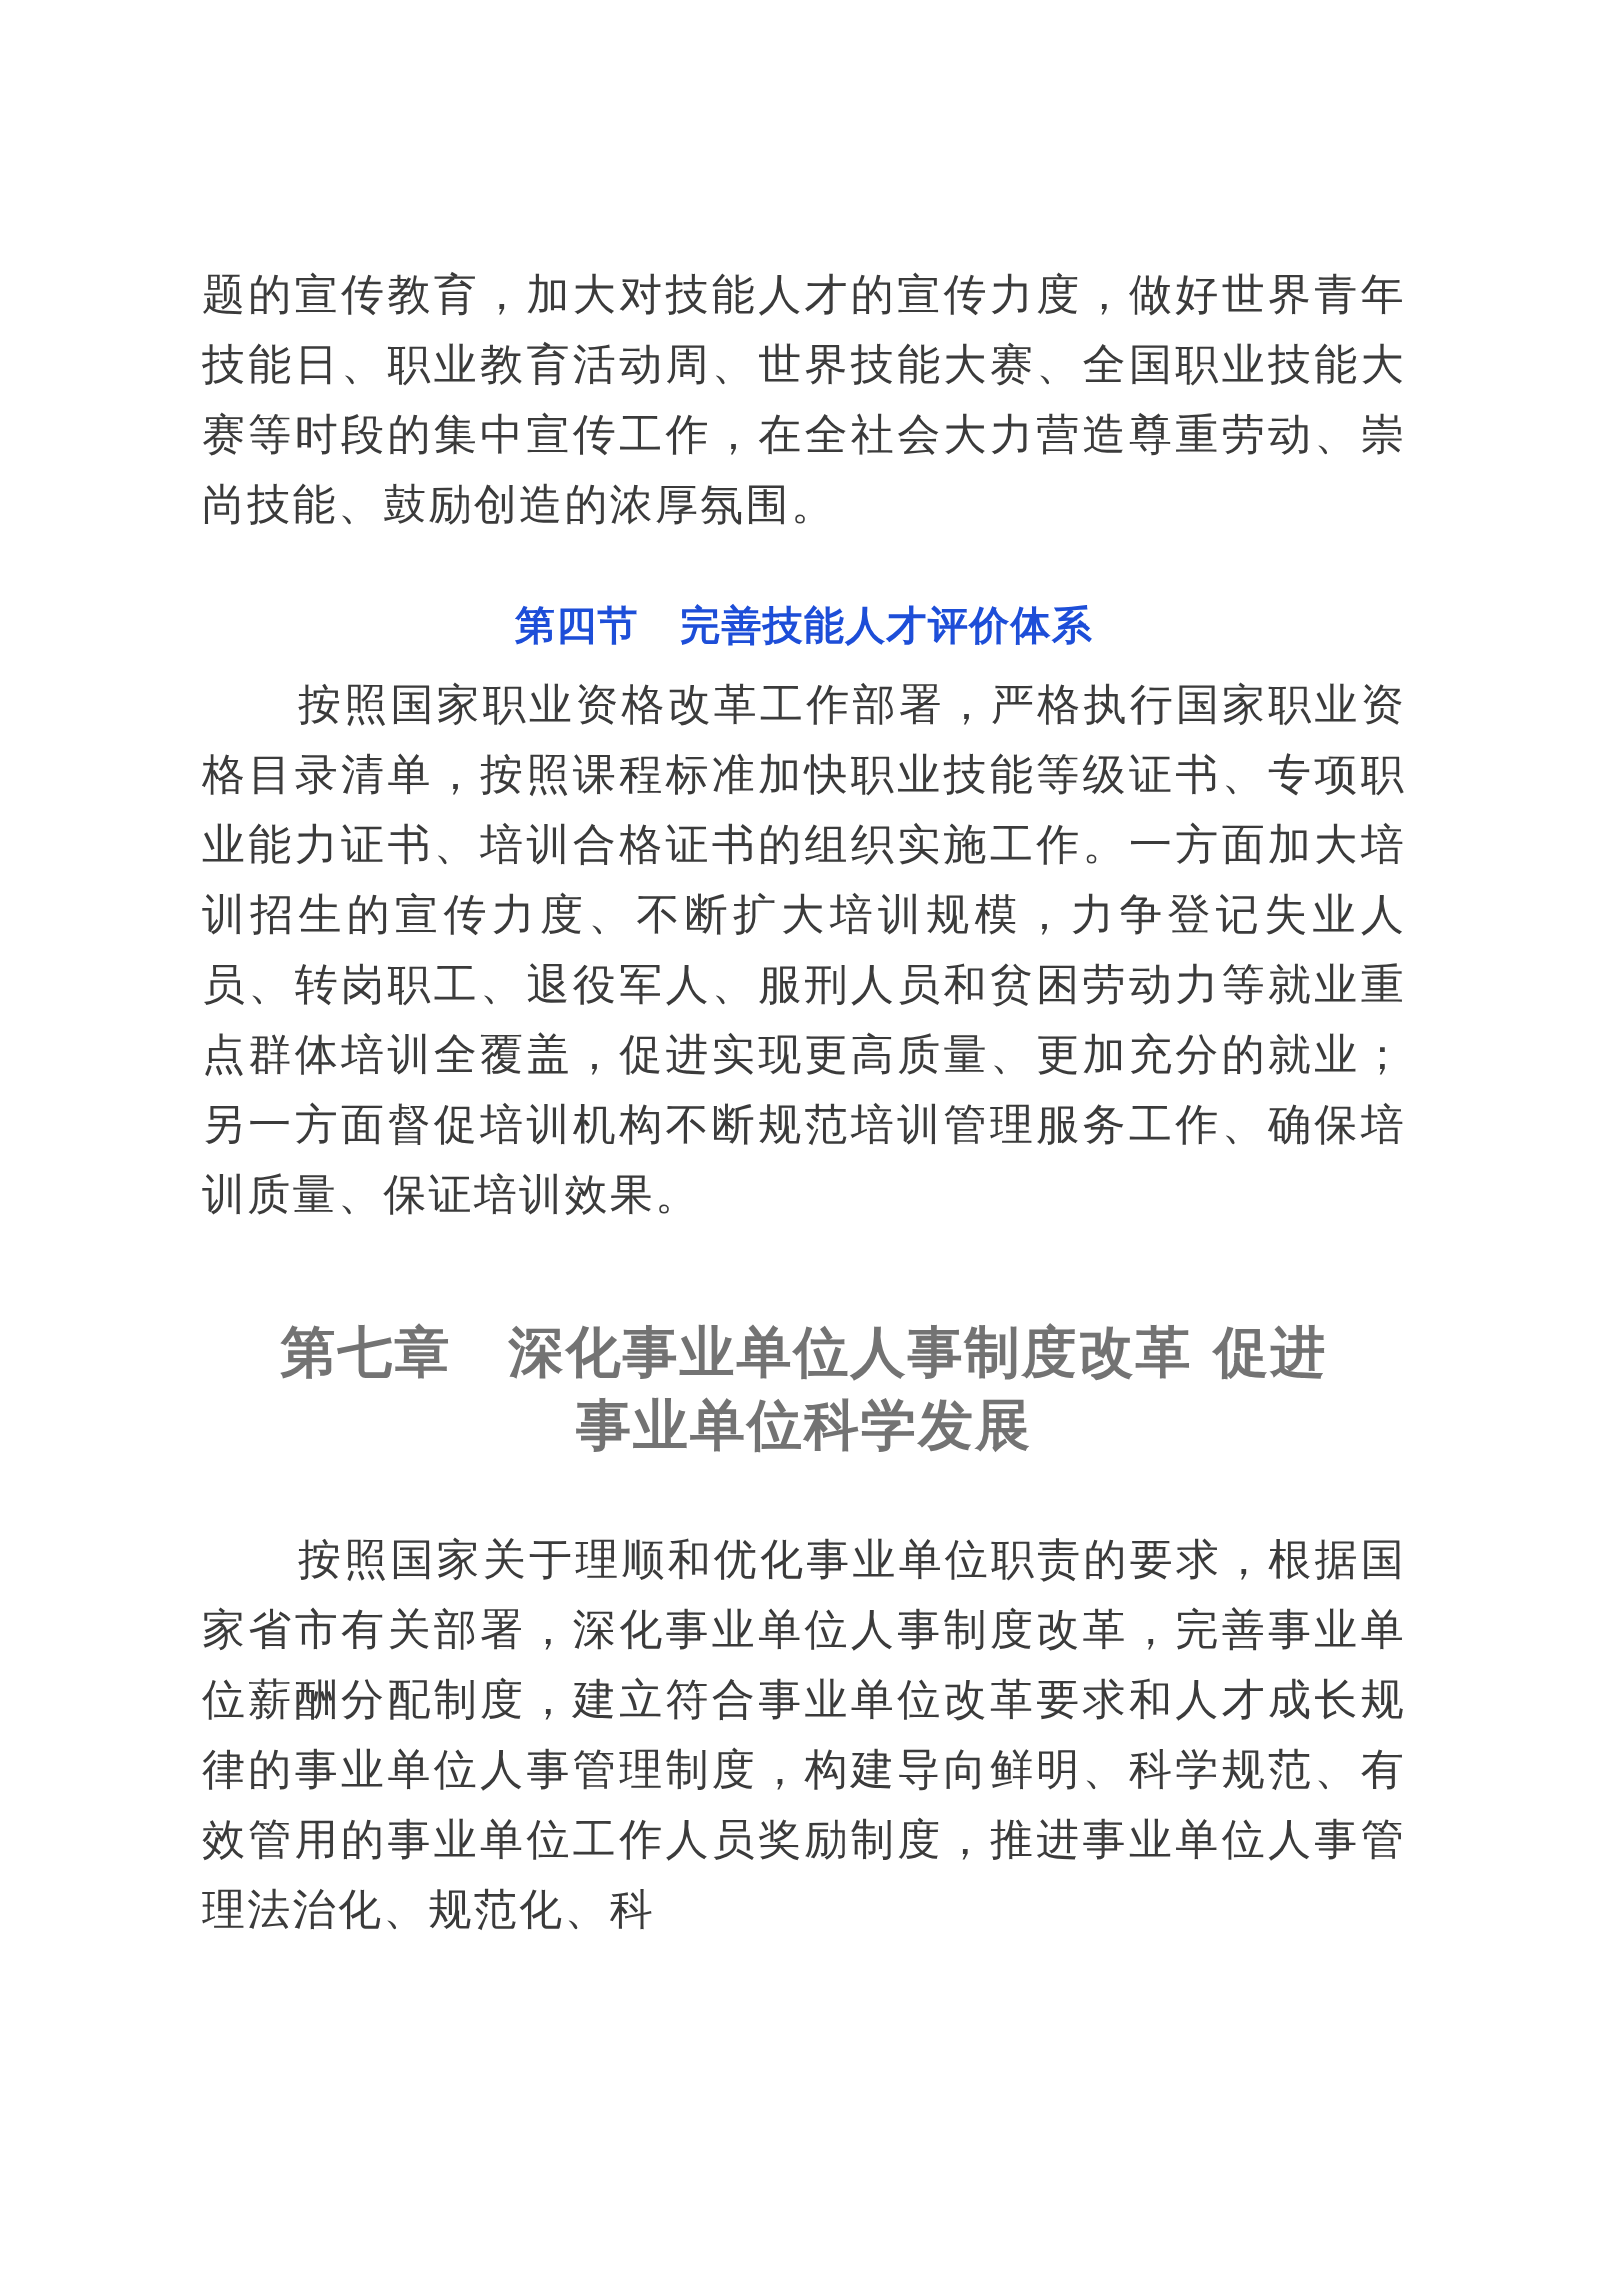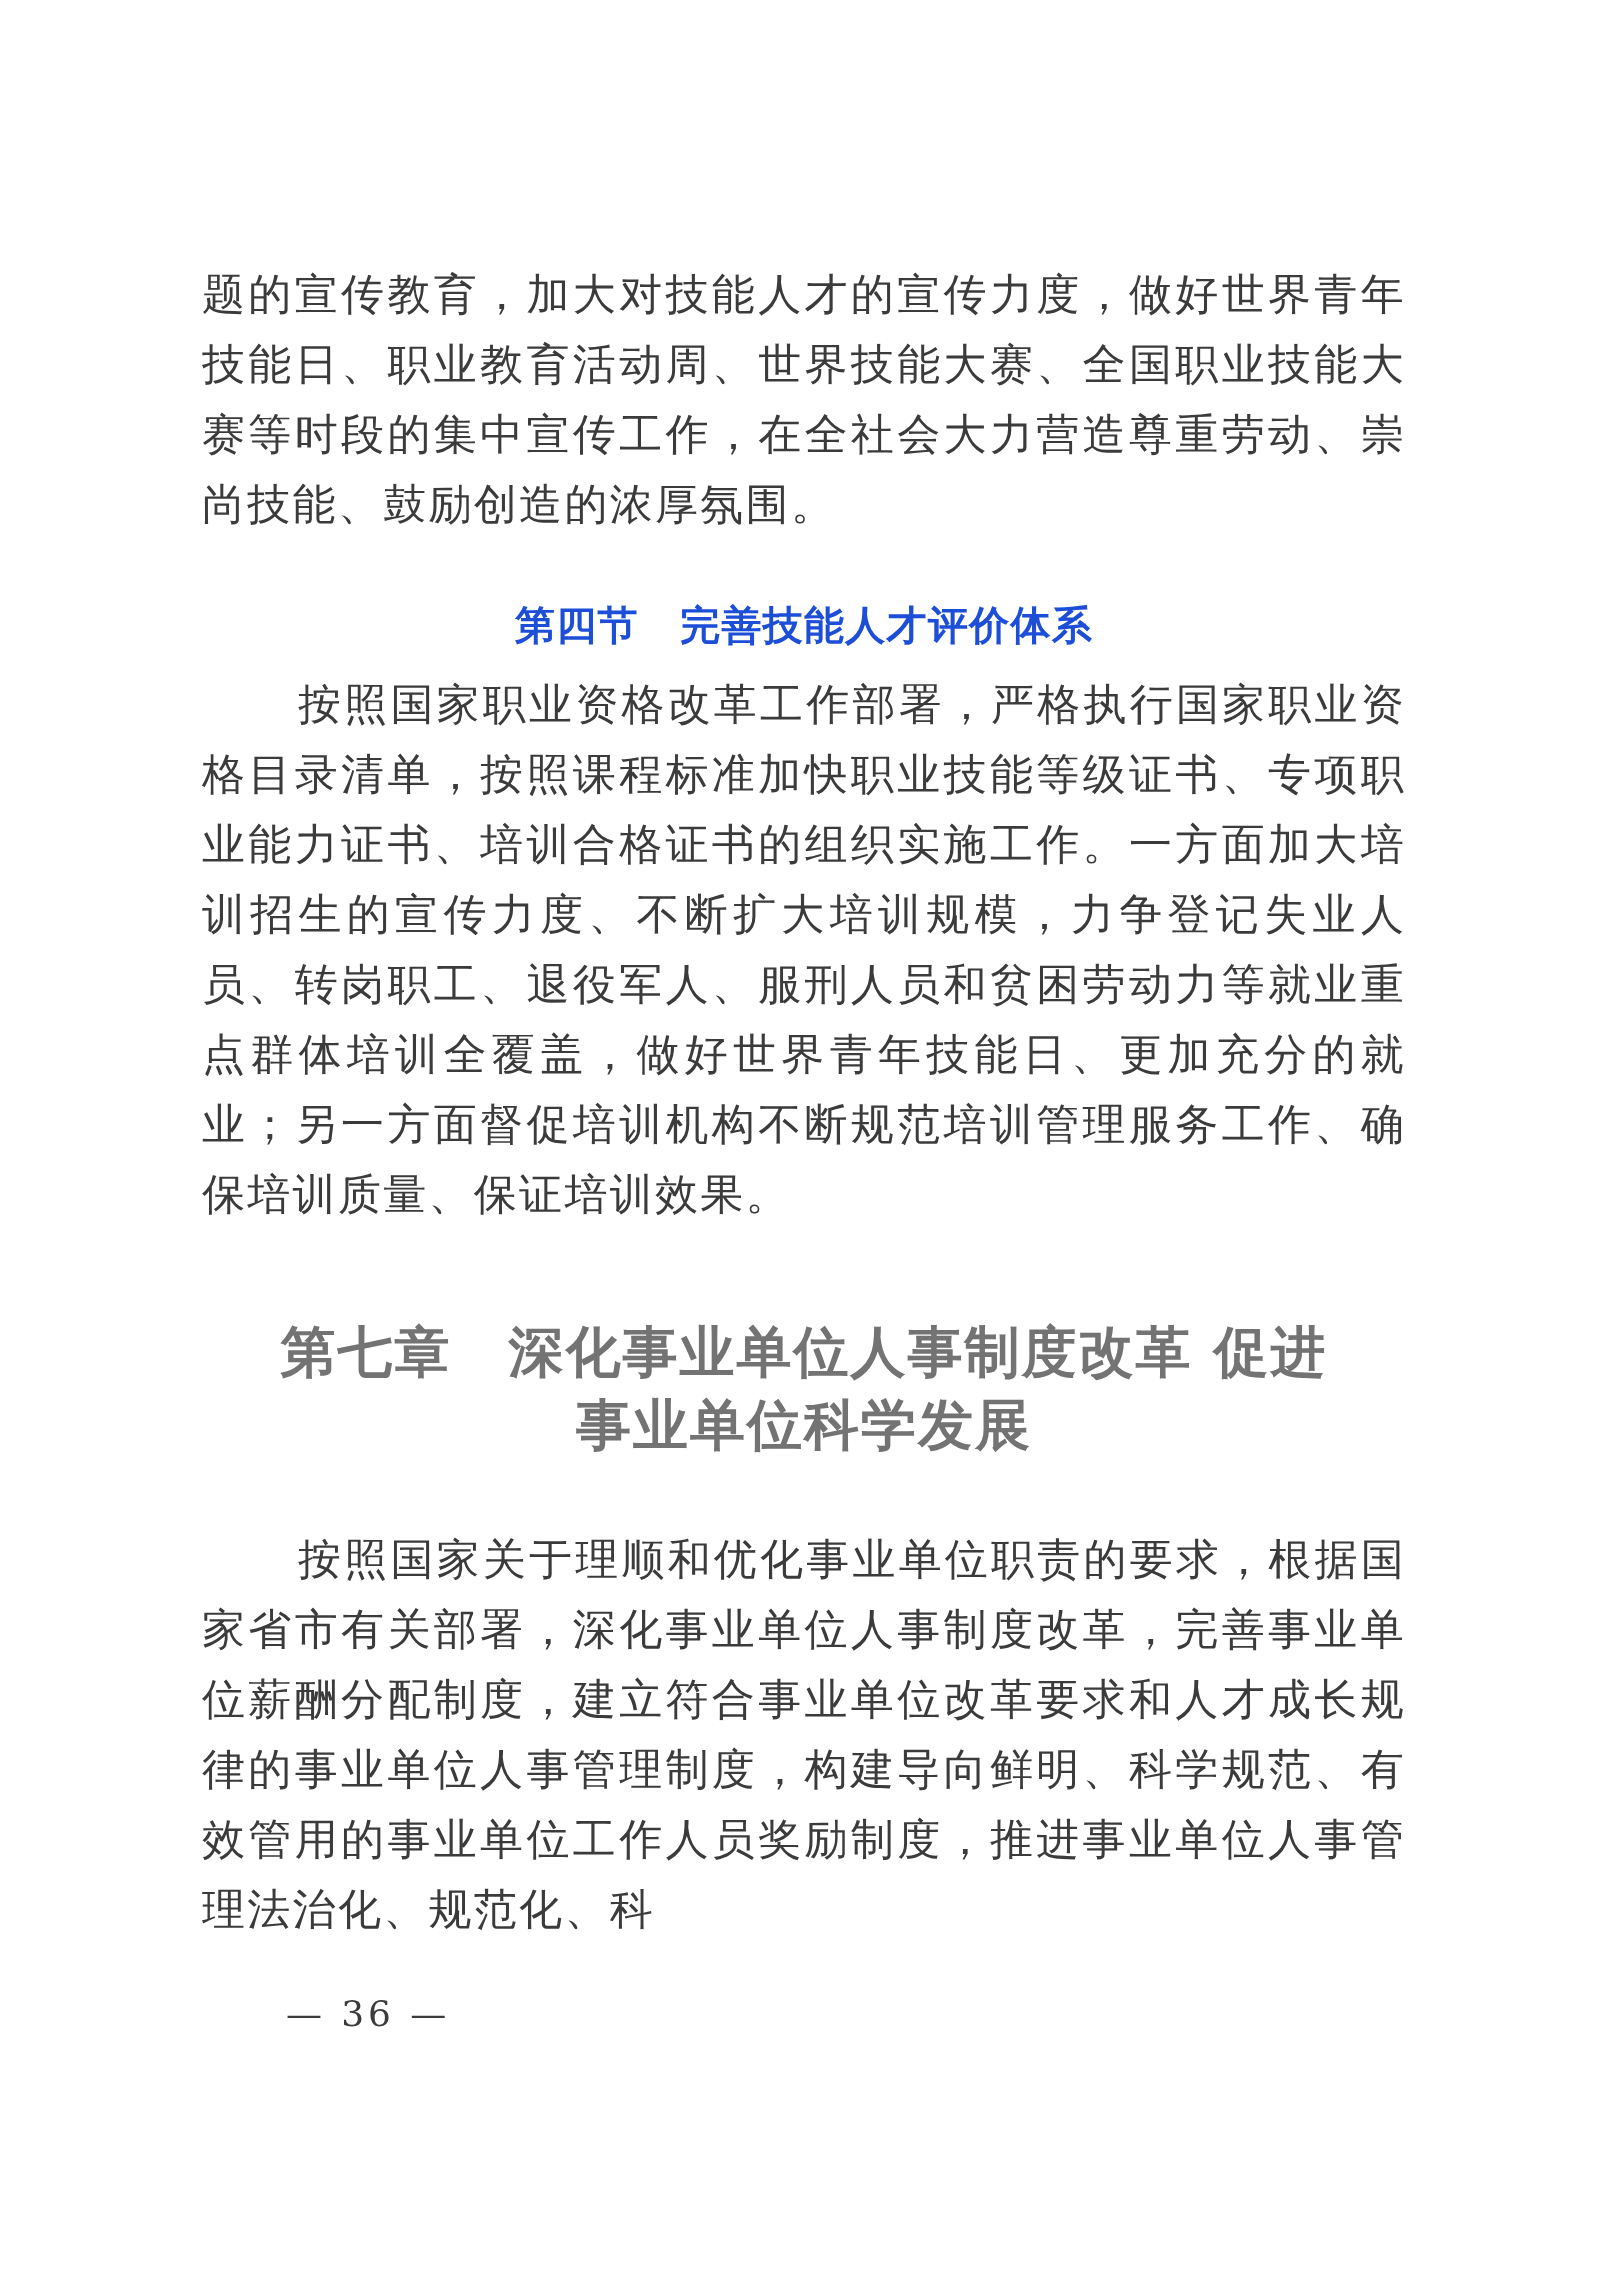--- a/index.html
+++ b/index.html
@@ -92,29 +92,28 @@
 <body>
 
 <div class="page">
 
   <div class="content">
 
     <p class="body-par par-gap-a">题的宣传教育，加大对技能人才的宣传力度，做好世界青年技能日、职业教育活动周、世界技能大赛、全国职业技能大赛等时段的集中宣传工作，在全社会大力营造尊重劳动、崇尚技能、鼓励创造的浓厚氛围。</p>
 
     <div class="section-heading">第四节　完善技能人才评价体系</div>
 
-    <p class="body-par indent">按照国家职业资格改革工作部署，严格执行国家职业资格目录清单，按照课程标准加快职业技能等级证书、专项职业能力证书、培训合格证书的组织实施工作。一方面加大培训招生的宣传力度、不断扩大培训规模，力争登记失业人员、转岗职工、退役军人、服刑人员和贫困劳动力等就业重点群体培训全覆盖，做好世界青年技能日、更加充分的就业；另一方面督促培训机构不断规范培训管理服务工作、确保培训质量、保证培训效果。</p>
+    <p class="body-par indent">按照国家职业资格改革工作部署，严格执行国家职业资格目录清单，按照课程标准加快职业技能等级证书、专项职业能力证书、培训合格证书的组织实施工作。一方面加大培训招生的宣传力度、不断扩大培训规模，力争登记失业人员、转岗职工、退役军人、服刑人员和贫困劳动力等就业重点群体培训全覆盖，促进实现更高质量、更加充分的就业；另一方面督促培训机构不断规范培训管理服务工作、确保培训质量、保证培训效果。</p>
 
     <div class="chapter-title">
       <span class="ct-line">第七章　深化事业单位人事制度改革 促进</span>
       <span class="ct-line">事业单位科学发展</span>
     </div>
 
     <div class="chapter-body-gap"></div>
 
     <p class="body-par indent">按照国家关于理顺和优化事业单位职责的要求，根据国家省市有关部署，深化事业单位人事制度改革，完善事业单位薪酬分配制度，建立符合事业单位改革要求和人才成长规律的事业单位人事管理制度，构建导向鲜明、科学规范、有效管用的事业单位工作人员奖励制度，推进事业单位人事管理法治化、规范化、科</p>
 
   </div>
 
-  <div class="page-number">— 36 —</div>
 
 </div>
 
 
 </body></html>

